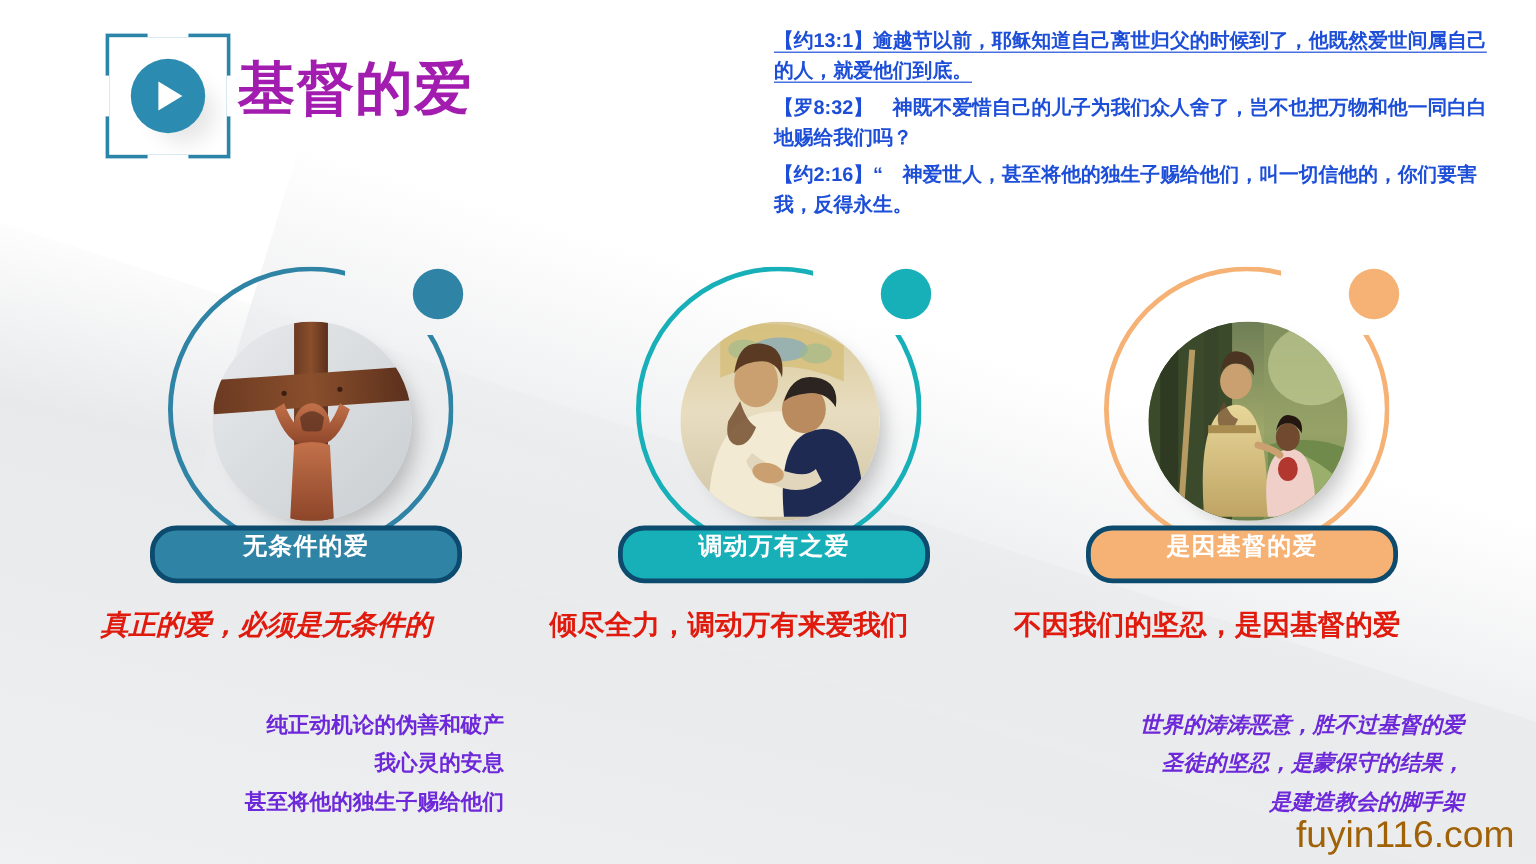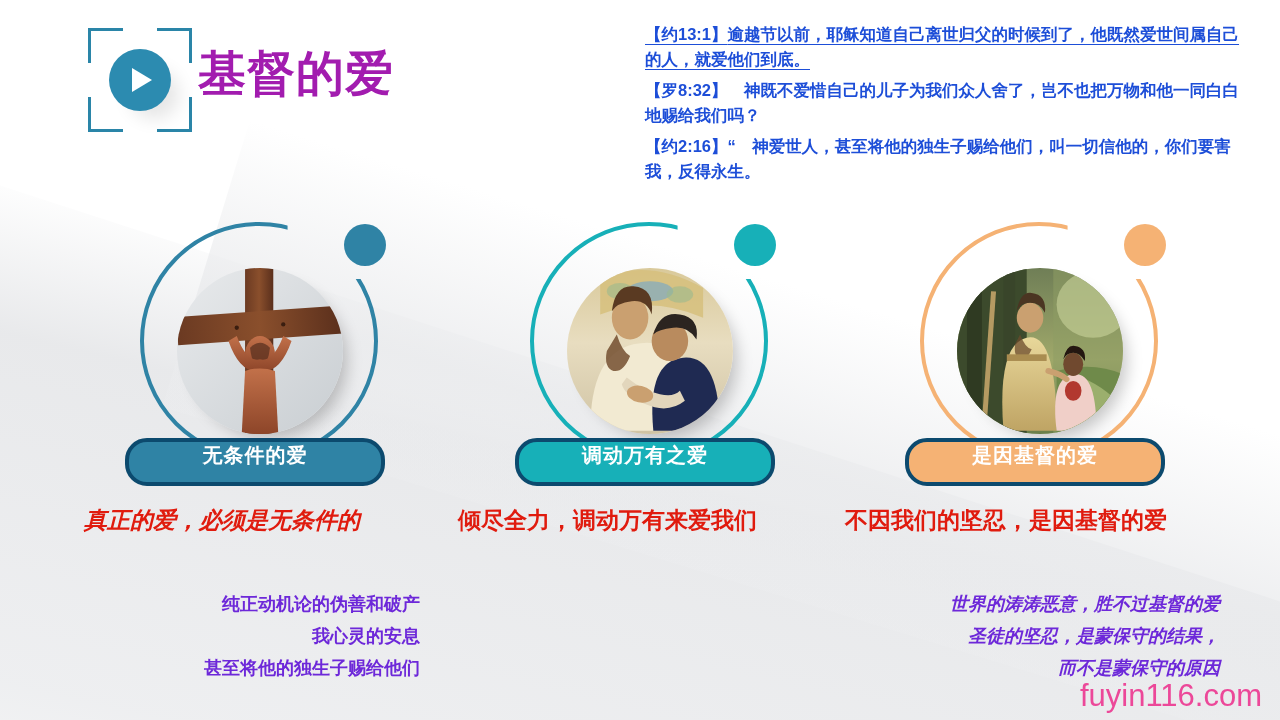--- a/index.html
+++ b/index.html
@@ -213,21 +213,21 @@
   .body-text.b2 { left: 480px; width: 330px; }
   .body-text.b3 { left: 840px; width: 380px; font-style: italic; }
   .body-text div { white-space: nowrap; }
 
   
   .watermark {
     position: absolute;
     right: 18px;
     bottom: 6px;
     font-size: 31px;
-    color: #ec4899;
+    color: #a16207;
     font-family: "Liberation Sans", "DejaVu Sans", sans-serif;
   }
 </style>
 </head>
 <body>
 
 <div class="slide">
 
   <div class="bg-diagonal"></div>
   <div class="bg-diagonal2"></div>
@@ -373,18 +373,18 @@
   <div class="headline h3">不因我们的坚忍，是因基督的爱</div>
 
   <div class="body-text b1">
     <div>纯正动机论的伪善和破产</div>
     <div>我心灵的安息</div>
     <div>甚至将他的独生子赐给他们</div>
   </div>
   <div class="body-text b3">
     <div>世界的涛涛恶意，胜不过基督的爱</div>
     <div>圣徒的坚忍，是蒙保守的结果，</div>
-    <div>而不是蒙保守的原因</div>
+    <div>是建造教会的脚手架</div>
   </div>
 
   <div class="watermark">fuyin116.com</div>
 
 </div>
 
 </body></html>

